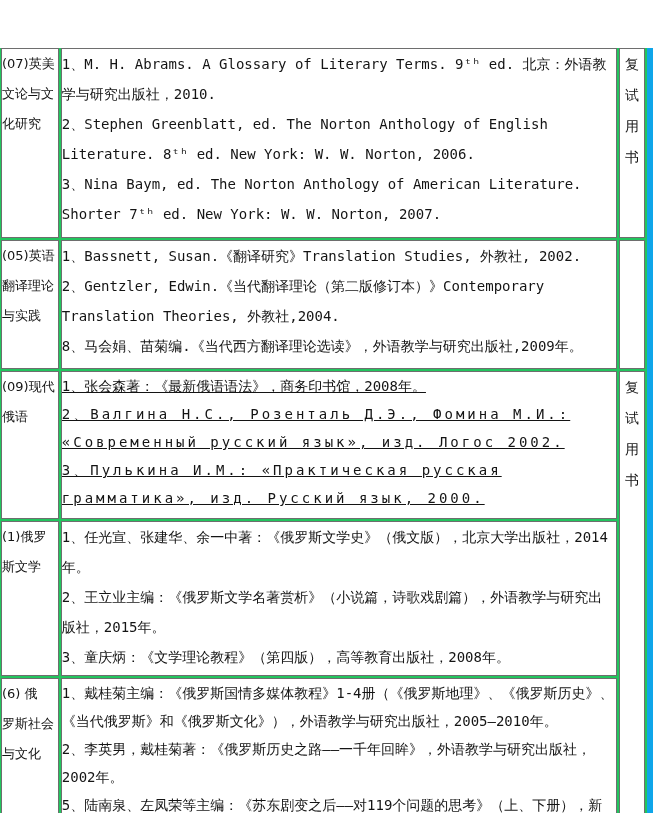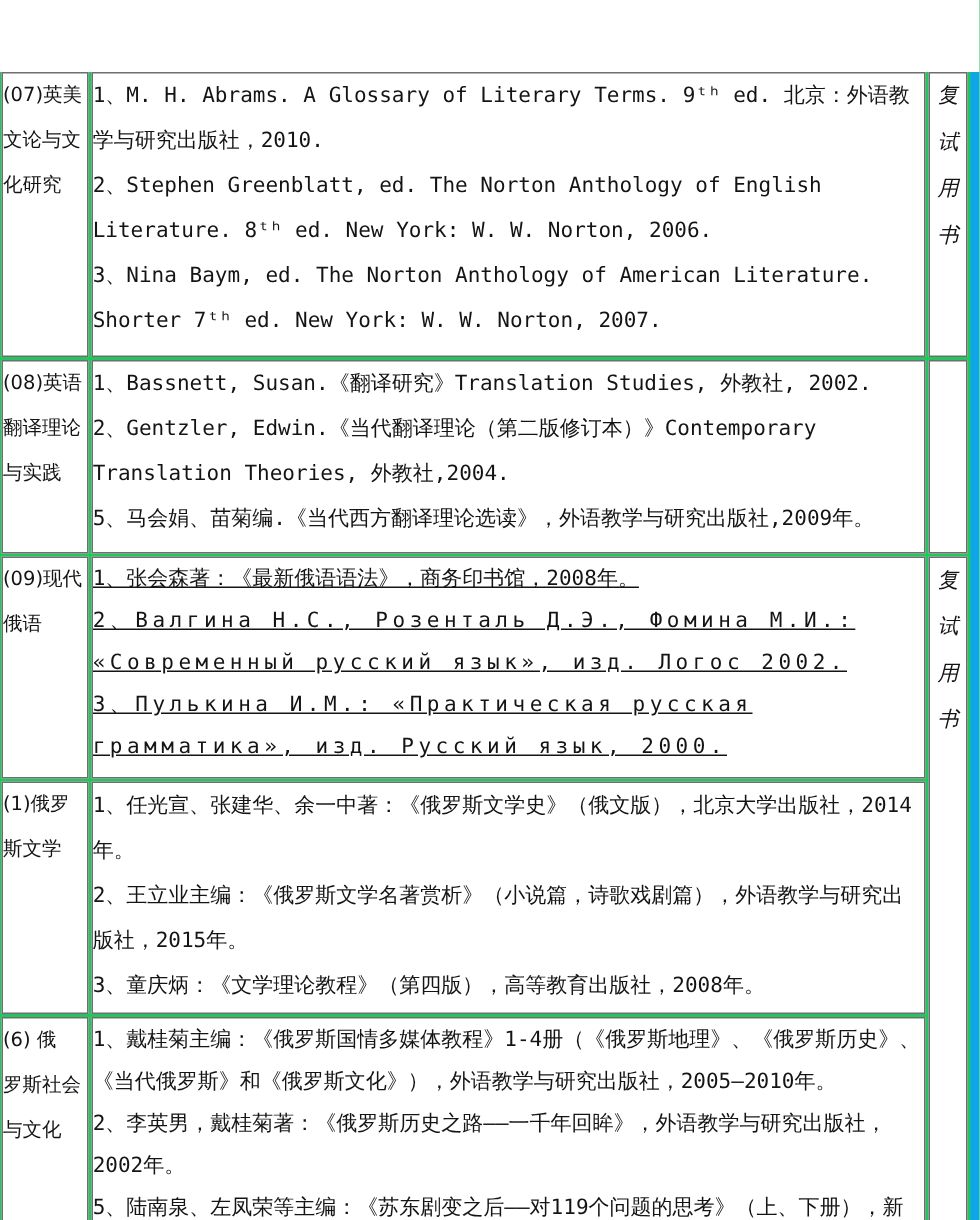--- a/index.html
+++ b/index.html
@@ -54,21 +54,20 @@
   td.mark { vertical-align: middle; }
   td.mark-lower { vertical-align: top; padding-top: 258px; }
   .vtext {
     display: block;
     width: 14px;
     margin: 0 auto;
     font-size: 14px;
     line-height: 31px;
     word-break: break-all;
     text-align: center;
-    font-style: italic;
   }
 </style>
 </head>
 <body>
 
 <div class="page">
   <table class="doc">
     <colgroup>
       <col style="width:58px">
       <col style="width:560px">
@@ -84,27 +83,27 @@
         <p>1、M. H. Abrams. A Glossary of Literary Terms. 9ᵗʰ ed. 北京：外语教学与研究出版社，2010.</p>
         <p>2、Stephen Greenblatt, ed. The Norton Anthology of English Literature. 8ᵗʰ ed. New York: W. W. Norton, 2006.</p>
         <p>3、Nina Baym, ed. The Norton Anthology of American Literature. Shorter 7ᵗʰ ed. New York: W. W. Norton, 2007.</p>
       </td>
       <td class="mark">
         <span class="vtext">复试用书</span>
       </td>
     </tr>
 
     <tr>
-      <td class="code" style="height:127px">(08)英语
+      <td class="code" style="height:127px">(05)英语
 翻译理论
 与实践</td>
       <td class="books">
         <p>1、Bassnett, Susan.《翻译研究》Translation Studies, 外教社, 2002.</p>
         <p>2、Gentzler, Edwin.《当代翻译理论（第二版修订本）》Contemporary Translation Theories, 外教社,2004.</p>
-        <p>5、马会娟、苗菊编.《当代西方翻译理论选读》，外语教学与研究出版社,2009年。</p>
+        <p>8、马会娟、苗菊编.《当代西方翻译理论选读》，外语教学与研究出版社,2009年。</p>
       </td>
       <td class="mark"></td>
     </tr>
 
     <tr class="r09">
       <td class="code" style="height:146px">(09)现代
 俄语</td>
       <td class="books">
         <p>1、张会森著：《最新俄语语法》，商务印书馆，2008年。</p>
         <p class="spaced">2、Валгина Н.С., Розенталь Д.Э., Фомина М.И.: «Современный русский язык», изд. Логос 2002.</p>

